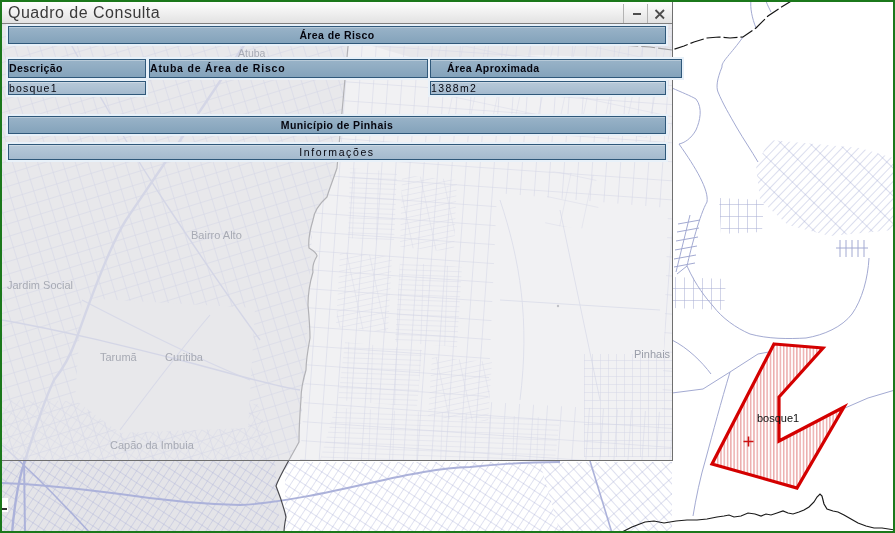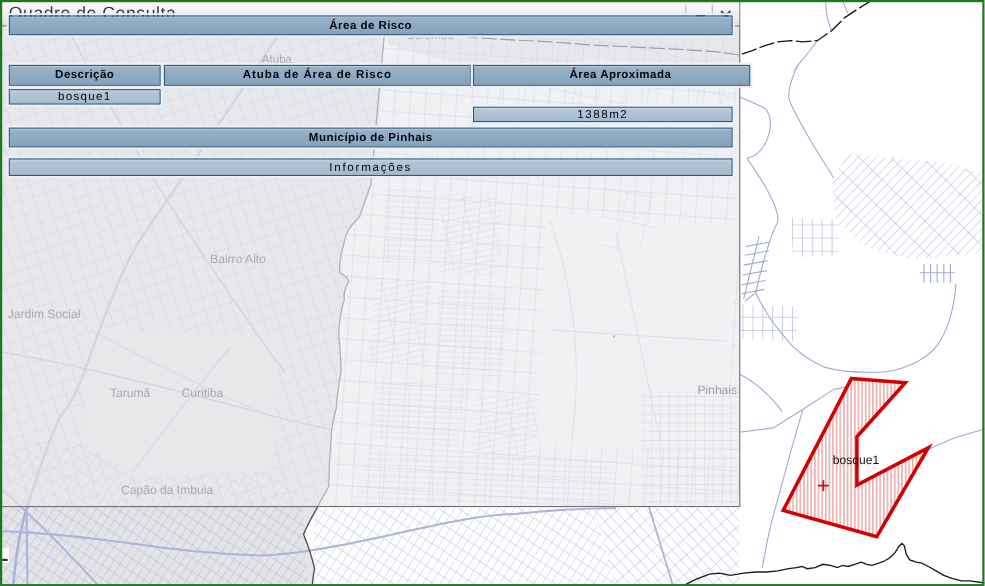--- a/index.html
+++ b/index.html
@@ -15,21 +15,21 @@
   #title{position:absolute;left:6px;top:0;height:21px;line-height:21px;
     font-size:16px;color:#3A3A3A;letter-spacing:0.5px;}
   .sep{position:absolute;top:2px;height:19px;width:0;border-left:1px solid #B3B3B3;}
   #dash{position:absolute;left:631px;top:11px;width:8px;height:2px;background:#4D4D4D;}
   .bar{position:absolute;left:6px;width:656px;border:1px solid #2F587A;
        background:linear-gradient(#99B3C8,#84A3BB);
        box-shadow:0 0 0 2px #E8F1F9, inset 0 1px 0 rgba(255,255,255,0.3);
        text-align:center;font-size:10.5px;color:#05050E;}
   .lite{background:linear-gradient(#B7C9D9,#A4BACE);}
   .cell{position:absolute;border:1px solid #2F587A;box-shadow:0 0 0 2px #E8F1F9, inset 0 1px 0 rgba(255,255,255,0.3);
-        text-align:center;font-size:10.5px;color:#05050E;}
+        text-align:left;font-size:10.5px;color:#05050E;}
 </style>
 </head>
 <body>
 <svg id="map" width="895" height="533" viewBox="0 0 895 533">
 <defs>
   <pattern id="g1" width="12" height="12" patternUnits="userSpaceOnUse" patternTransform="rotate(-17)">
     <path d="M0 0H12M0 0V12" stroke="#A9AFD8" stroke-width="1.05"></path>
   </pattern>
   <pattern id="g2" width="14" height="19" patternUnits="userSpaceOnUse" patternTransform="rotate(4)">
     <path d="M0 0H14M0 0V19" stroke="#A9AFD8" stroke-width="1.05"></path>
@@ -159,22 +159,22 @@
 <div id="dlg">
   <div id="titlebar">
     <span id="title">Quadro de Consulta</span>
     <span class="sep" style="left:621px;"></span>
     <span class="sep" style="left:645px;"></span>
     <span id="dash"></span>
     <svg style="position:absolute;left:652px;top:7px;" width="12" height="11" viewBox="0 0 12 11">
       <path d="M1.5,1 L10,9.5 M10,1 L1.5,9.5" stroke="#4D4D4D" stroke-width="1.8" fill="none"></path>
     </svg>
   </div>
-  <div class="bar" style="top:12px;height:16px;line-height:16px;font-weight:bold;letter-spacing:0.4px;">Área de Risco</div>
+  <div class="bar" style="top:24px;height:16px;line-height:16px;font-weight:bold;letter-spacing:0.4px;">Área de Risco</div>
   <div class="cell" style="left:6px;top:57px;width:136px;height:17px;line-height:17px;font-weight:bold;background:linear-gradient(#99B3C8,#84A3BB);letter-spacing:0.4px;">Descrição</div>
   <div class="cell" style="left:147px;top:57px;width:277px;height:17px;line-height:17px;font-weight:bold;background:linear-gradient(#99B3C8,#84A3BB);letter-spacing:0.8px;">Atuba de Área de Risco</div>
   <div class="cell" style="left:428px;top:57px;width:234px;height:17px;line-height:17px;font-weight:bold;background:linear-gradient(#99B3C8,#84A3BB);letter-spacing:0.4px;padding-left:16px;">Área Aproximada</div>
   <div class="cell" style="left:6px;top:79px;width:136px;height:12px;line-height:12px;background:linear-gradient(#B7C9D9,#A4BACE);letter-spacing:1.2px;">bosque1</div>
-  <div class="cell" style="left:428px;top:95px;width:234px;height:12px;line-height:12px;background:linear-gradient(#B7C9D9,#A4BACE);letter-spacing:1.4px;">1388m2</div>
+  <div class="cell" style="left:428px;top:79px;width:234px;height:12px;line-height:12px;background:linear-gradient(#B7C9D9,#A4BACE);letter-spacing:1.4px;">1388m2</div>
   <div class="bar lite" style="top:142px;height:14px;line-height:14px;letter-spacing:1.6px;">Informações</div>
   <div class="bar" style="top:114px;height:16px;line-height:16px;font-weight:bold;letter-spacing:0.4px;">Município de Pinhais</div>
 </div>
 <div id="frame"></div>
 
 </body></html>

